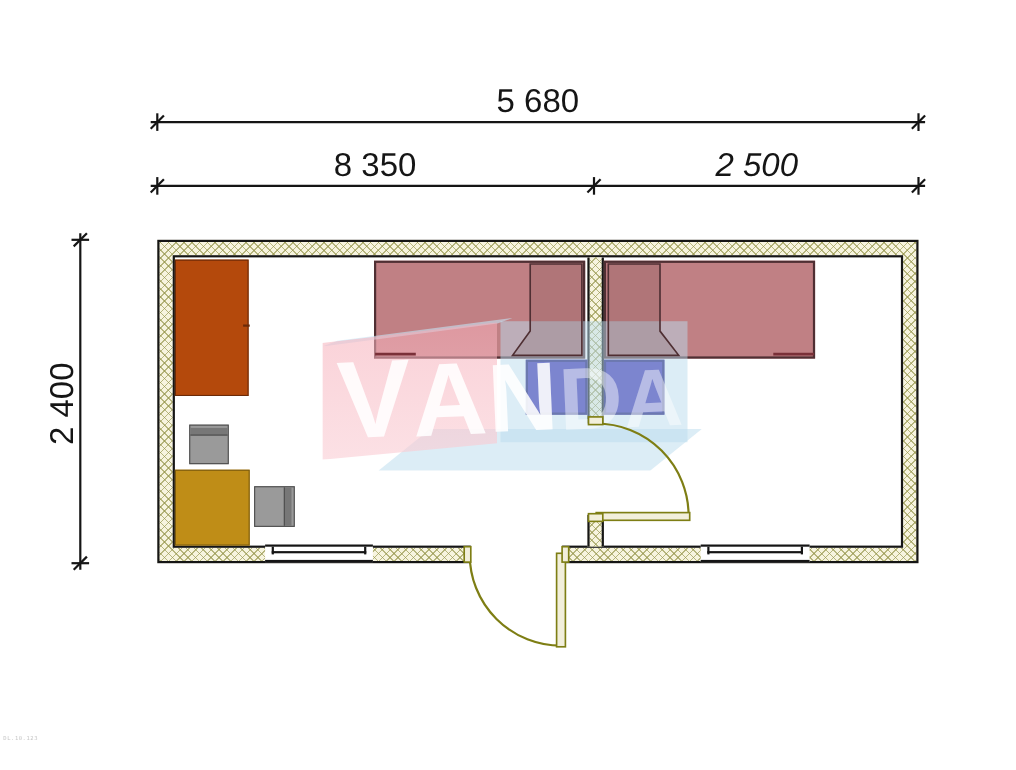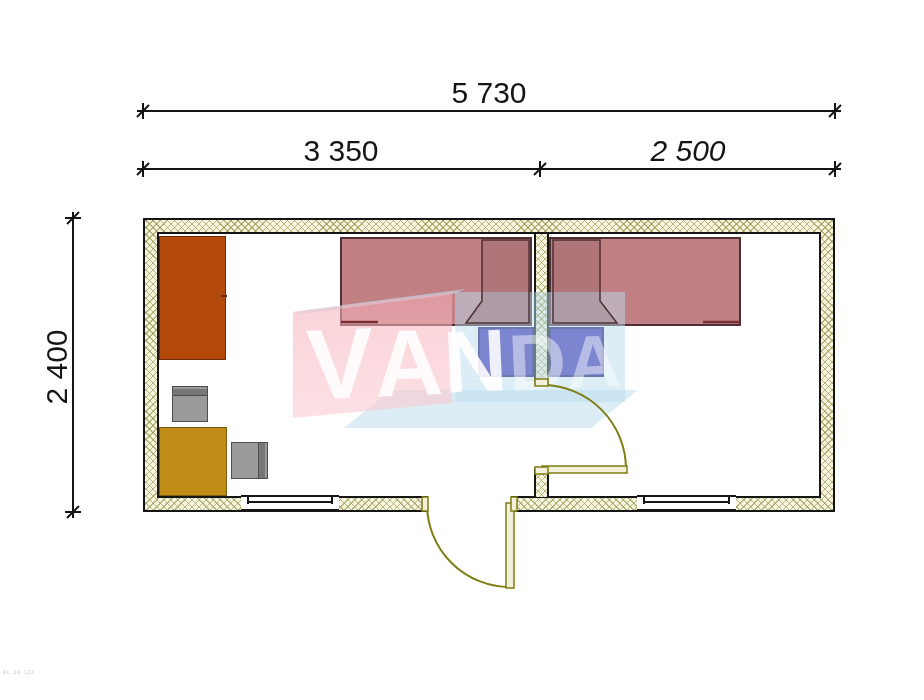--- a/index.html
+++ b/index.html
@@ -105,22 +105,22 @@
   #dim-depth{left:-43px;top:350px;transform:rotate(-90deg);}
 
   #corner-note{position:absolute;left:3px;top:669px;font-size:5px;color:#c6c6c6;z-index:7;
                font-family:"DejaVu Sans Mono",monospace;letter-spacing:0.5px;}
 </style>
 </head>
 <body>
 
 <div id="stage">
 
-  <div class="dim-text" id="dim-overall">5 730</div>
-  <div class="dim-text" id="dim-left">3 350</div>
+  <div class="dim-text" id="dim-overall">5 680</div>
+  <div class="dim-text" id="dim-left">8 350</div>
   <div class="dim-text" id="dim-right">2 500</div>
   <div class="dim-text" id="dim-depth">2 400</div>
 
   <div class="plan-outer hatch">
     <div class="plan-inner"></div>
   </div>
   <div class="partition hatch"></div>
   <div class="stub hatch"></div>
 
   <div class="door-cut"></div>

